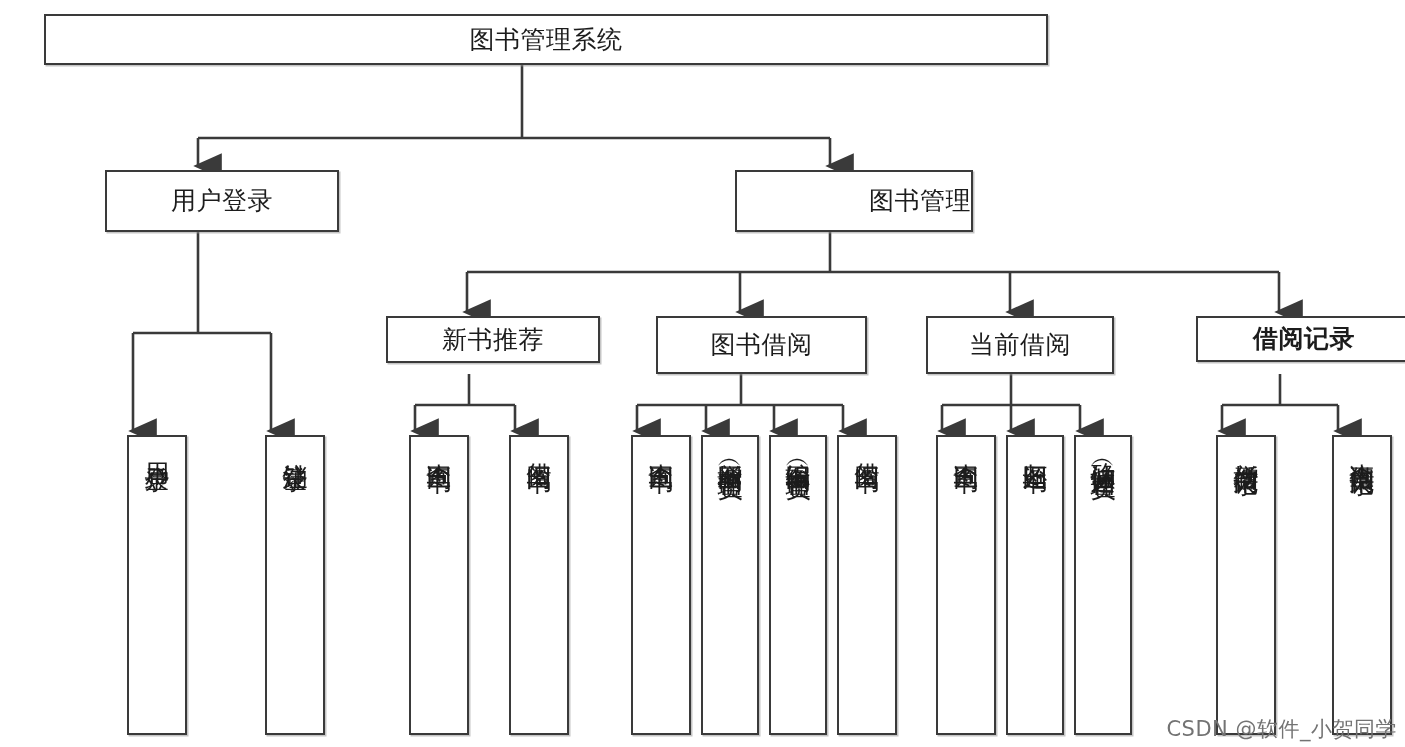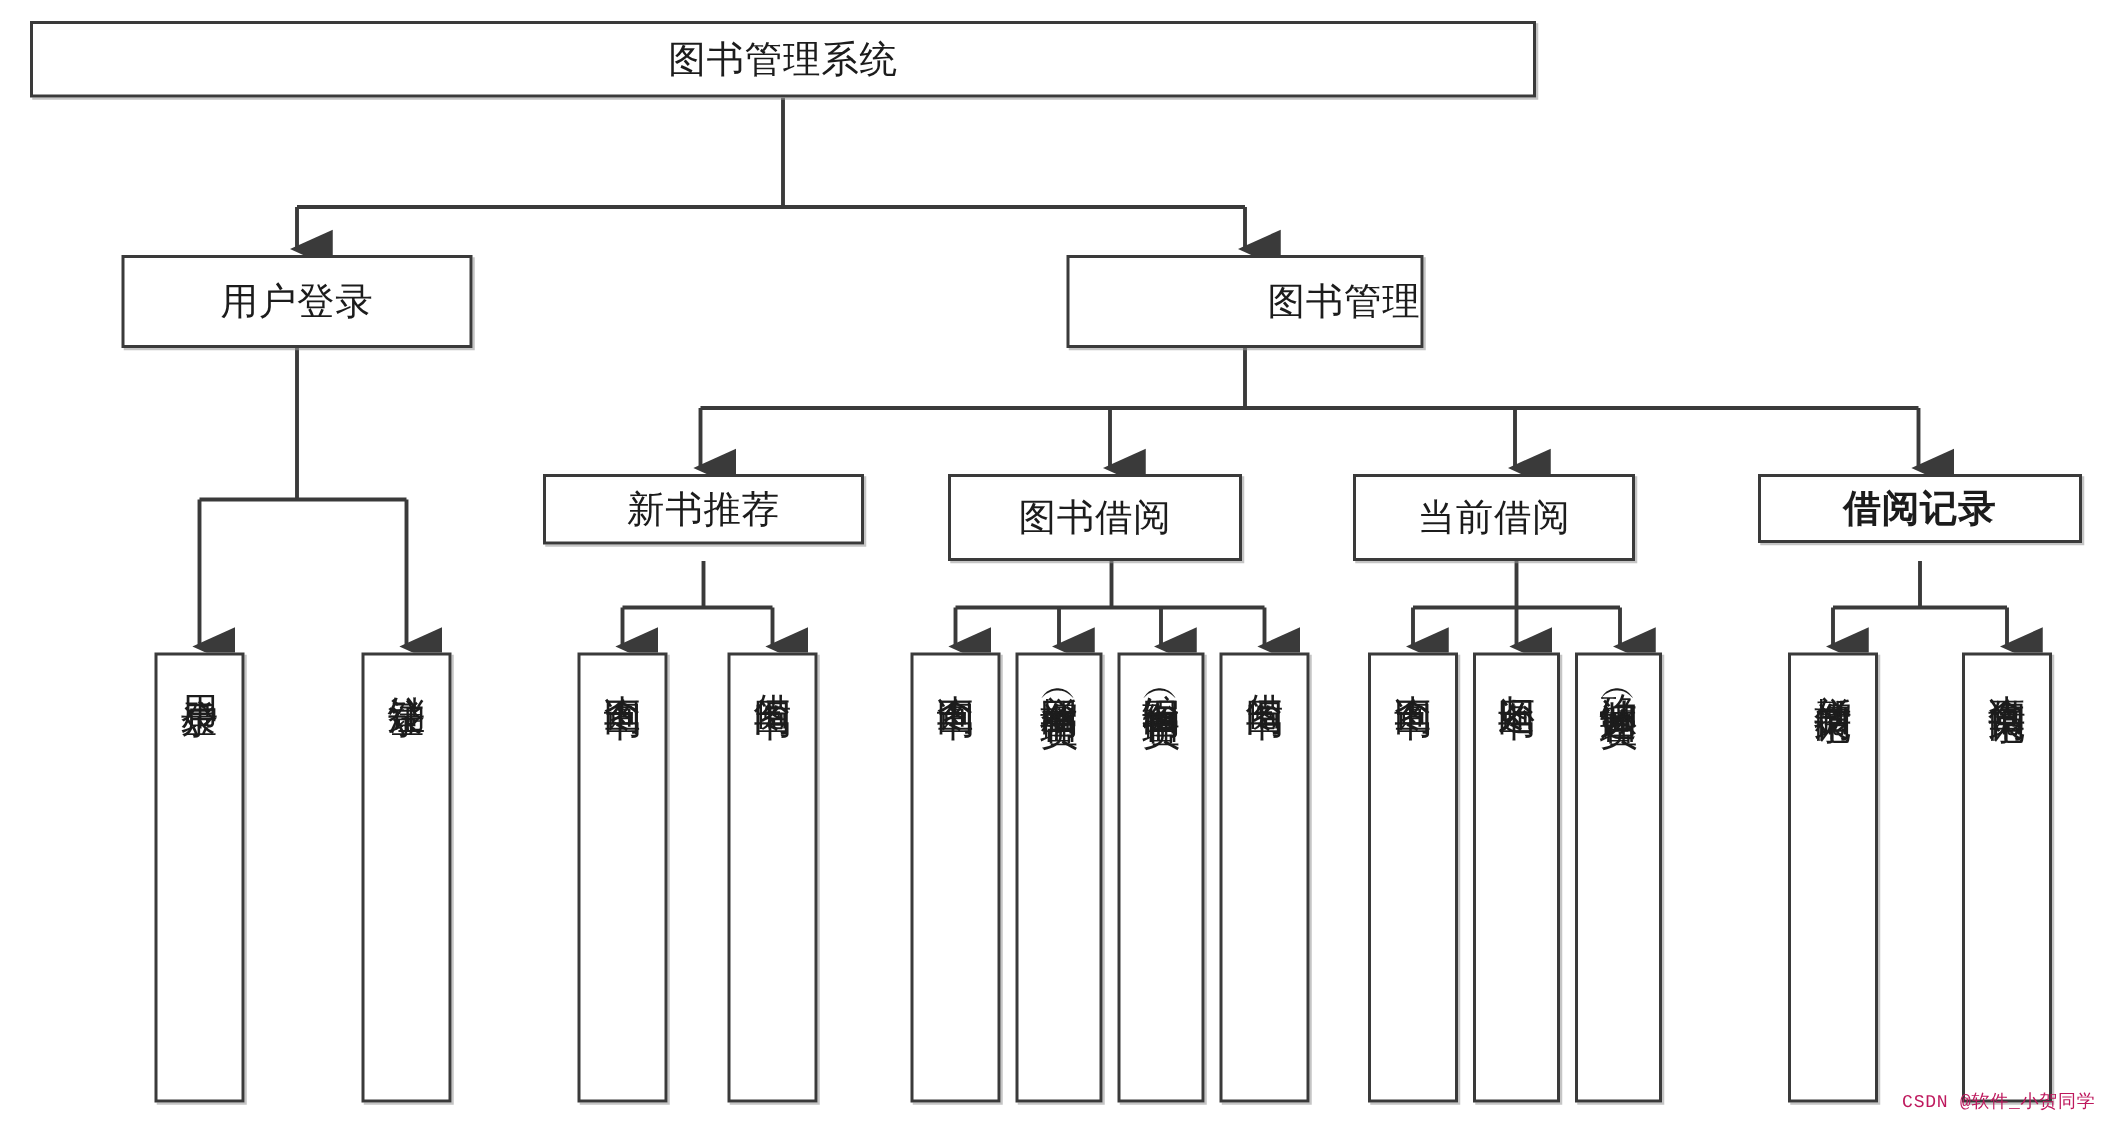--- a/index.html
+++ b/index.html
@@ -29,20 +29,21 @@
   .node {
     position: absolute;
     box-sizing: border-box;
     background: #ffffff;
     border: 2.5px solid #3a3a3a;
     display: flex;
     align-items: center;
     justify-content: center;
     color: #1c1c1c;
     box-shadow: 1.5px 1.5px 0 rgba(150,150,150,0.55);
+    margin-left: 24px;
   }
   .node .label {
     display: block;
     text-align: center;
     line-height: 1.18;
     letter-spacing: 0.5px;
   }
   
   .node.h .label {
     font-size: 25px;
@@ -62,25 +63,24 @@
     text-orientation: upright;
     font-size: 25px;
     line-height: 1.08;
     letter-spacing: 2px;
     white-space: nowrap;
   }
   .watermark {
     position: absolute;
     right: 8px;
     bottom: 4px;
-    font-size: 12px;
-    color: #be185d;
+    font-size: 21px;
+    color: #737373;
     white-space: nowrap;
     letter-spacing: 0.5px;
-    font-family: Liberation Mono, monospace;
   }
 </style>
 </head>
 <body>
 
 <div id="canvas">
 
   <svg class="links" viewBox="0 0 1405 747" preserveAspectRatio="none">
     <defs>
       <marker id="arrow" viewBox="0 0 12 12" refX="6" refY="10" markerWidth="11" markerHeight="11" orient="auto-start-reverse">
@@ -141,21 +141,21 @@
   <div class="node h" style="left:81px; top:170px; width:234px; height:62px;">
     <span class="label">用户登录</span>
   </div>
   <div class="node h" style="left:711px; top:170px; width:238px; height:62px;justify-content:flex-end;">
     <span class="label">图书管理</span>
   </div>
 
   <div class="node h" style="left:362px; top:316px; width:214px; height:47px;">
     <span class="label">新书推荐</span>
   </div>
-  <div class="node h" style="left:632px; top:316px; width:196px; height:58px;">
+  <div class="node h" style="left:632px; top:316px; width:211px; height:58px;">
     <span class="label">图书借阅</span>
   </div>
   <div class="node h" style="left:902px; top:316px; width:188px; height:58px;">
     <span class="label">当前借阅</span>
   </div>
   <div class="node h" style="left:1172px; top:316px; width:216px; height:46px;font-weight:bold;">
     <span class="label">借阅记录</span>
   </div>
 
   <div class="node v" style="left:103px; top:435px; width:60px; height:300px;">

